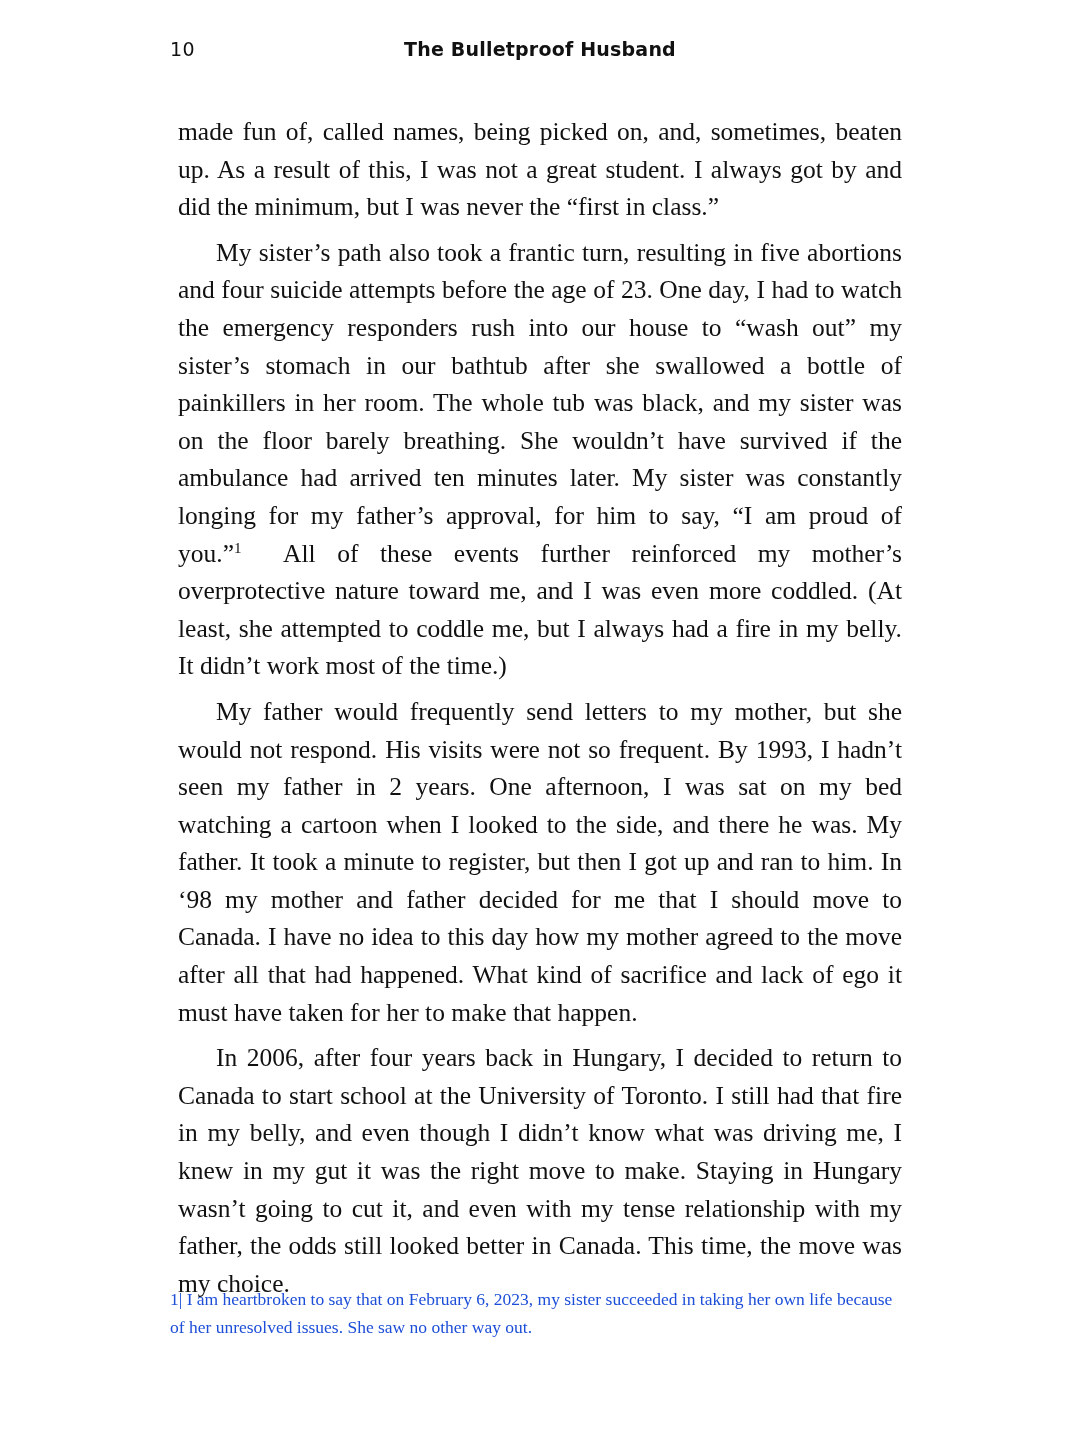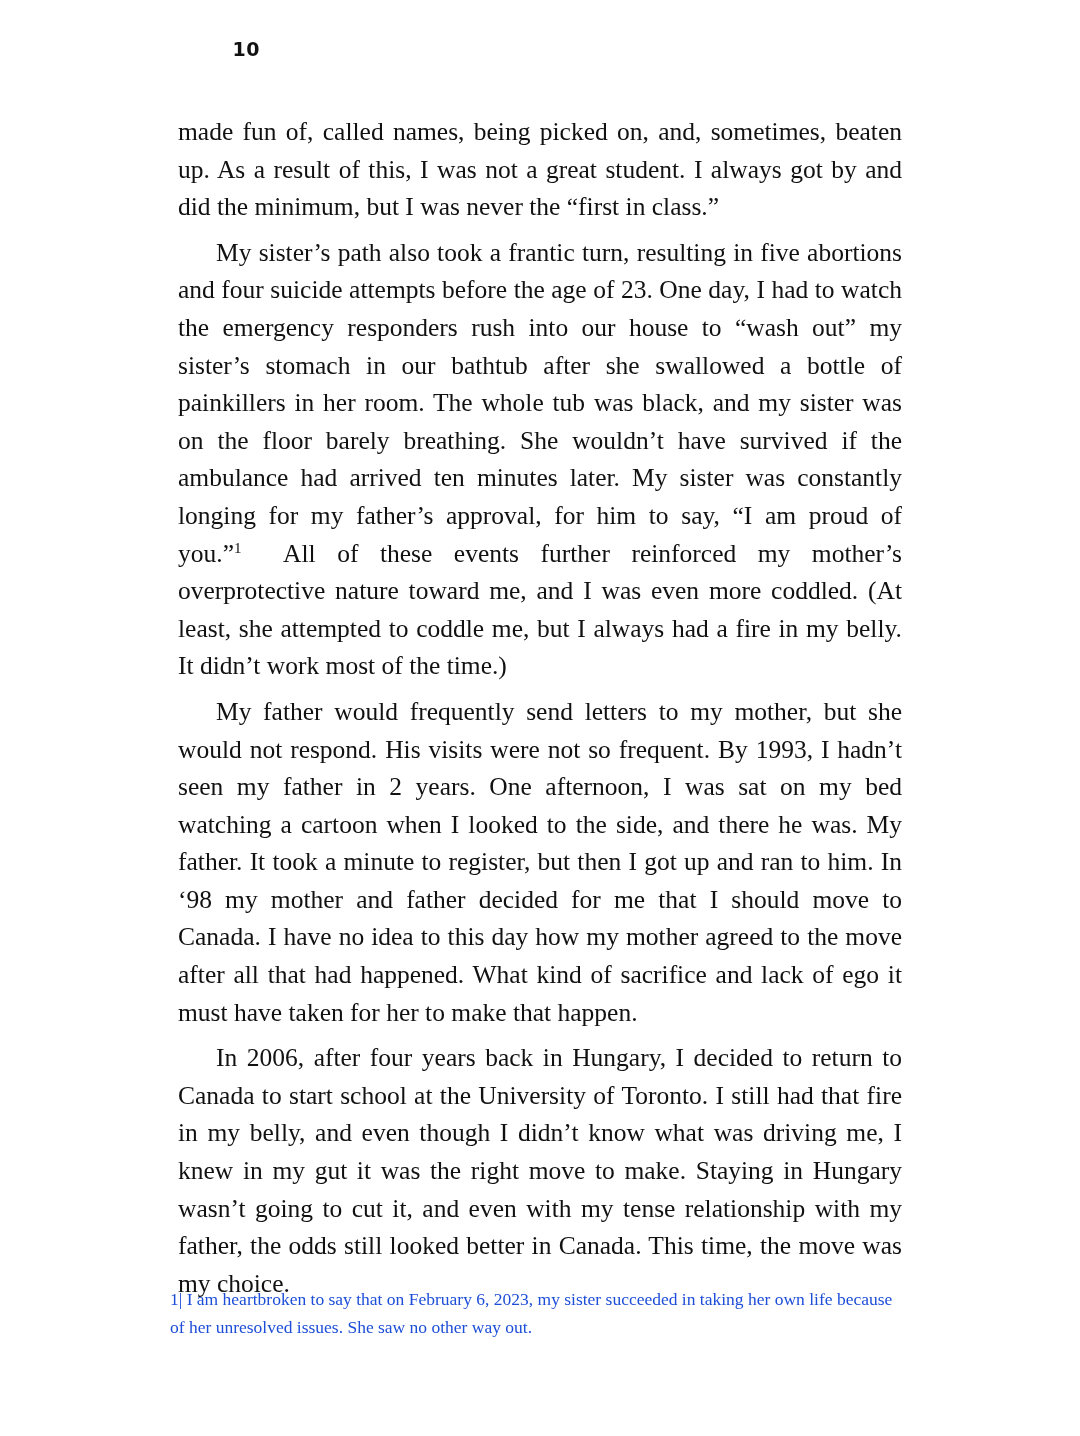--- a/index.html
+++ b/index.html
@@ -21,26 +21,25 @@
     position: absolute;
     top: 38px;
     left: 170px;
     right: 170px;
     height: 30px;
     display: flex;
     align-items: baseline;
   }
   .folio {
     font-family: "DejaVu Sans", sans-serif;
-    font-weight: bold;
+    font-weight: normal;
     font-size: 19px;
     letter-spacing: 0.5px;
     color: #111111;
     width: 90px;
-    text-align: right;
   }
   .head-title {
     flex: 1;
     text-align: center;
     font-family: "DejaVu Sans", sans-serif;
     font-weight: bold;
     font-size: 19px;
     letter-spacing: 0.2px;
     color: #111111;
     margin-left: -90px;
@@ -85,20 +84,21 @@
     font-size: 17.5px;
   }
 </style>
 </head>
 <body>
 
 <div class="page">
 
   <div class="running-head">
     <span class="folio">10</span>
+    <span class="head-title">The Bulletproof Husband</span>
   </div>
 
   <div class="body-block">
 
     <p class="para">made fun of, called names, being picked on, and, sometimes, beaten up. As a result of this, I was not a great student. I always got by and did the minimum, but I was never the “first in class.”</p>
 
     <p class="para indent"><span>My sister’s path also took a frantic turn, resulting in five abortions and four suicide attempts before the age of 23. One day, I had to watch the emergency responders rush into our house to “wash out” my sister’s stomach in our bathtub after she swallowed a bottle of painkillers in her room. The whole tub was black, and my sister was on the floor barely breathing. She wouldn’t have survived if the ambulance had arrived ten minutes later. My sister was constantly longing for my father’s approval, for him to say, “I am proud of you.”</span><sup class="fn">1</sup>&nbsp; <span>All of these events further reinforced my mother’s overprotective nature toward me, and I was even more coddled. (At least, she attempted to coddle me, but I always had a fire in my belly. It didn’t work most of the time.)</span></p>
 
     <p class="para indent">My father would frequently send letters to my mother, but she would not respond. His visits were not so frequent. By 1993, I hadn’t seen my father in 2 years. One afternoon, I was sat on my bed watching a cartoon when I looked to the side, and there he was. My father. It took a minute to register, but then I got up and ran to him. In ‘98 my mother and father decided for me that I should move to Canada. I have no idea to this day how my mother agreed to the move after all that had happened. What kind of sacrifice and lack of ego it must have taken for her to make that happen.</p>
 

